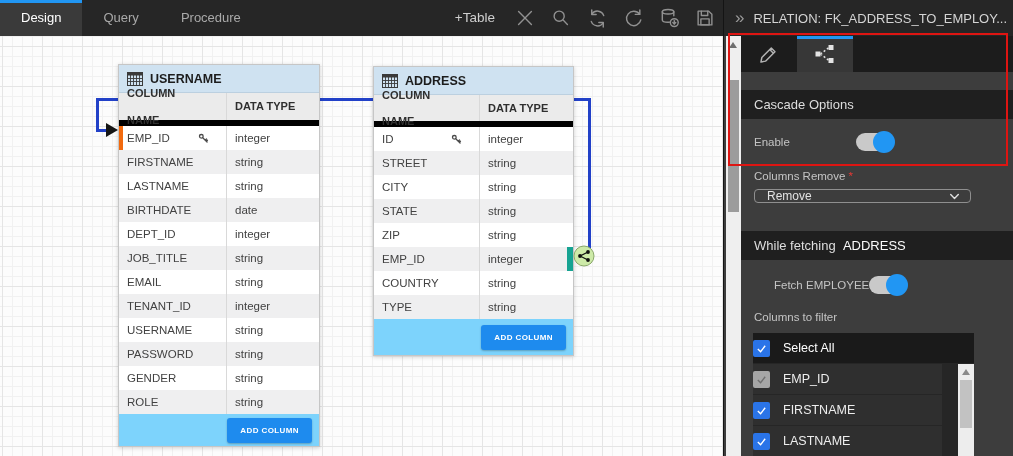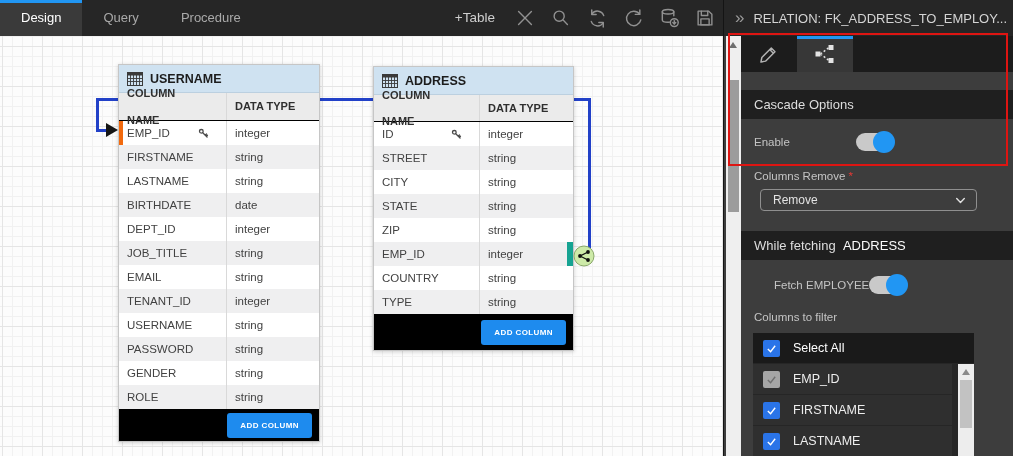--- a/index.html
+++ b/index.html
@@ -27,33 +27,33 @@
       linear-gradient(90deg,#f1f1f1 1px,transparent 1px);
     background-size:40px 40px,40px 40px,10px 10px,10px 10px;
     background-position:2px 10px;}
   .rel-line{position:absolute;background:#2241c8;z-index:1;}
   .rel-arrow{position:absolute;width:0;height:0;border-top:7px solid transparent;border-bottom:7px solid transparent;border-left:12px solid #151515;z-index:1;}
   .rel-dot{position:absolute;width:22px;height:22px;z-index:6;}
 
   .dtable{position:absolute;z-index:3;background:#fff;border:1px solid #c6c6c6;box-shadow:0 1px 4px rgba(0,0,0,.18);font-size:11.5px;}
   .dt-title{height:27px;background:#cfe2f1;display:flex;align-items:center;padding-left:8px;gap:7px;border-bottom:1px solid #bcd0e0;}
   .dt-title span{font-size:12.5px;font-weight:600;color:#1c1c1c;}
-  .dt-colhead{display:flex;background:#ebebeb;font-weight:700;font-size:11px;color:#2f2f2f;border-bottom:1px solid #000000;}
+  .dt-colhead{display:flex;background:#ebebeb;font-weight:700;font-size:11px;color:#2f2f2f;border-bottom:6px solid #000000;}
   .t-emp .dt-colhead{height:27px;line-height:27px;}
   .t-addr .dt-colhead{height:26px;line-height:26px;}
   .trow{display:flex;height:24px;line-height:24px;color:#424242;position:relative;}
   .trow:nth-child(even){background:#efeff0;}
   .cell{padding-left:8px;box-sizing:border-box;}
   .t-emp .name{width:107px;}
   .t-addr .name{width:105px;}
   .cell.name{display:flex;align-items:center;justify-content:space-between;padding-right:16px;}
   .cell.type{flex:1;border-left:1px solid #d9d9d9;}
   .trow.pk::before{content:"";position:absolute;left:0;top:0;width:4px;height:100%;background:#f26a0e;}
   .trow.fk::after{content:"";position:absolute;right:0;top:0;width:6px;height:100%;background:#16a392;}
-  .dt-footer{background:#000000;display:flex;justify-content:flex-end;align-items:center;padding-right:7px;}
+  .dt-footer{background:#7dd3fc;display:flex;justify-content:flex-end;align-items:center;padding-right:7px;}
   .t-emp .dt-footer{height:32px;}
   .t-addr .dt-footer{height:36px;}
   .addcol-btn{background:#1e8bee;color:#fff;font-size:8px;font-weight:700;letter-spacing:.4px;border:none;border-radius:3px;padding:8px 13px;box-shadow:0 1px 2px rgba(0,0,0,.25);cursor:pointer;}
 
   
   .panel{left:723px;top:0;width:290px;height:456px;background:#3d3d3d;border-left:1px solid #141414;z-index:20;}
   .p-header{position:absolute;left:0;top:0;right:0;height:36px;background:#262626;display:flex;align-items:center;}
   .p-collapse{color:#9c9c9c;font-size:17px;margin:0 9px 0 11px;cursor:pointer;}
   .p-title{color:#d4d4d4;font-size:13px;white-space:nowrap;overflow:hidden;}
   .p-scroll{position:absolute;left:2px;top:36px;width:15px;bottom:0;background:#efefef;}
@@ -61,23 +61,23 @@
   .p-scroll .thumb{position:absolute;left:2px;top:44px;width:11px;height:132px;background:#9c9c9c;}
   .p-tabs{position:absolute;left:17px;top:36px;right:0;height:36px;background:#1c1c1c;display:flex;}
   .p-tab{width:56px;display:flex;align-items:center;justify-content:center;cursor:pointer;}
   .p-tab.active{background:#373737;box-shadow:inset 0 3px 0 #2196f3;}
   .p-body{position:absolute;left:17px;top:72px;right:0;bottom:0;background:#3d3d3d;}
   .sec-head{position:absolute;left:0;right:0;height:29px;background:#1f1f1f;color:#dedede;font-size:13px;line-height:29px;padding-left:13px;}
   .p-label{position:absolute;color:#c4c4c4;font-size:11.5px;}
   .req{color:#e53935;margin-left:3px;}
   .toggle{position:absolute;width:37px;height:18px;border-radius:9px;background:#c9c9c9;cursor:pointer;}
   .toggle .knob{position:absolute;right:-2px;top:-2px;width:22px;height:22px;border-radius:50%;background:#2196f3;}
-  .pselect{position:absolute;height:22px;border:1px solid #8f8f8f;border-radius:4px;display:flex;align-items:center;justify-content:space-between;padding:0 9px 0 12px;color:#e2e2e2;font-size:12px;cursor:pointer;background:#3d3d3d;box-sizing:border-box;margin-left:6px;}
+  .pselect{position:absolute;height:14px;border:1px solid #8f8f8f;border-radius:4px;display:flex;align-items:center;justify-content:space-between;padding:0 9px 0 12px;color:#e2e2e2;font-size:12px;cursor:pointer;background:#3d3d3d;box-sizing:border-box;}
   .clist{position:absolute;background:#262626;}
-  .crow{height:30px;display:flex;align-items:center;background:#2f2f2f;margin-top:1px;padding-left:10px;gap:13px;cursor:pointer;}
+  .crow{height:30px;display:flex;align-items:center;background:#2f2f2f;margin-top:1px;gap:13px;cursor:pointer;}
   .crow.head{background:#1a1a1a;margin-top:0;}
   .crow span{color:#ededed;font-size:12.5px;}
   .cbox{width:17px;height:17px;border-radius:2px;background:#2a74e8;display:flex;align-items:center;justify-content:center;flex:0 0 auto;}
   .cbox.disabled{background:#a6a6a6;}
   .cbox svg{stroke:#fff;stroke-width:3;fill:none;}
   .cbox.disabled svg{stroke:#6f6f6f;}
   .l-scroll{position:absolute;right:0;top:31px;width:16px;bottom:0;background:#ededed;}
   .l-scroll .arr{position:absolute;left:3.5px;top:5px;width:0;height:0;border-left:4.5px solid transparent;border-right:4.5px solid transparent;border-bottom:6px solid #8a8a8a;}
   .l-scroll .thumb{position:absolute;left:2px;top:16px;width:12px;height:48px;background:#c2c2c2;}
   .red-rect{position:absolute;left:4px;top:33px;width:276px;height:129px;border:2px solid #de1512;z-index:40;pointer-events:none;}

